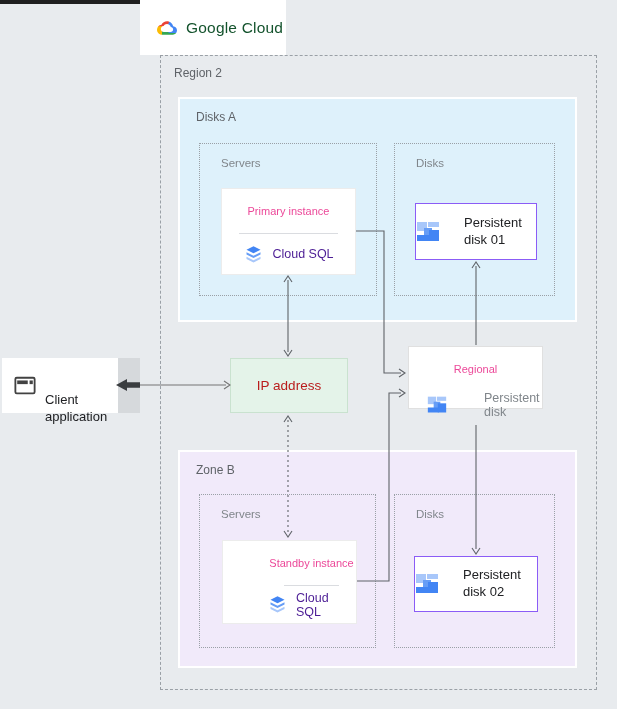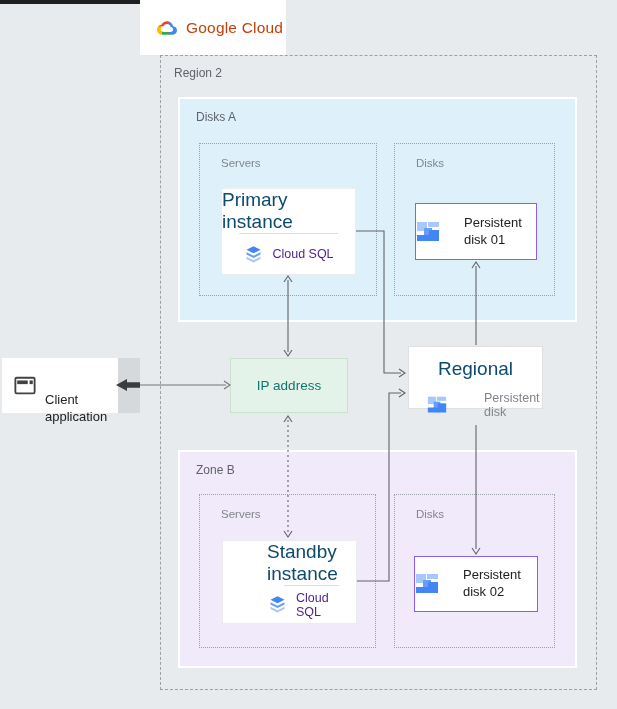--- a/index.html
+++ b/index.html
@@ -2,53 +2,53 @@
 <html><head>
 <meta charset="utf-8">
 <style>
   html,body{margin:0;padding:0;}
   body{font-family:"Liberation Sans","DejaVu Sans",sans-serif;background:#e8ebee;}
   .scene{position:relative;width:617px;height:709px;background:#e8ebee;overflow:hidden;}
   .abs{position:absolute;box-sizing:border-box;}
 
   .topbar{left:0;top:0;width:140px;height:4px;background:#1f1f1f;}
   .logo-panel{left:140px;top:0;width:146px;height:55px;background:#ffffff;display:flex;align-items:center;padding-left:15px;gap:7px;}
-  .logo-text{font-size:15.5px;color:#c2410c;letter-spacing:.2px;white-space:nowrap;text-align:center;}
+  .logo-text{font-size:15.5px;color:#14532d;letter-spacing:.2px;white-space:nowrap;text-align:center;}
 
   .region{left:160px;top:55px;width:437px;height:635px;border:1px dashed #9aa0a6;}
   .region-label{left:174px;top:66px;font-size:12px;color:#5f6368;}
 
   .zone{border:2px solid #ffffff;}
   .zone-a{left:178px;top:97px;width:399px;height:225px;background:#def1fb;}
   .zone-b{left:178px;top:450px;width:399px;height:218px;background:#f1eafa;}
   .zone-label{font-size:12px;color:#5f6368;position:absolute;left:16px;top:11px;}
 
   .group{border:1px dotted #9aa0a6;}
   .servers-a{left:199px;top:143px;width:178px;height:153px;}
   .disks-a{left:394px;top:143px;width:161px;height:153px;}
   .servers-b{left:199px;top:494px;width:177px;height:154px;}
   .disks-b{left:394px;top:494px;width:161px;height:154px;}
   .group-label{position:absolute;left:13px;top:13px;font-size:11.5px;color:#80868b;margin-left:8px;}
 
   .card{background:#ffffff;}
   .instance-card{width:135px;display:flex;flex-direction:column;border:1px solid #ececec;}
   .primary-card{left:221px;top:188px;height:87px;}
   .standby-card{left:222px;top:540px;height:84px;padding-left:44px;}
-  .card-title{flex:0 0 44px;display:flex;align-items:center;justify-content:center;font-size:19px;color:#0c4a6e;}
+  .card-title{flex:0 0 44px;display:flex;align-items:center;justify-content:center;font-size:11px;color:#ec4899;}
   .divider{height:1px;background:#dadce0;margin:0 17px;}
   .product-row{flex:1;display:flex;align-items:center;justify-content:center;gap:8px;}
   .product-label{font-size:12.5px;color:#4c1d95;}
 
   .disk-card{border:1px solid #8b5cf6;display:flex;align-items:center;justify-content:flex-start;gap:24px;}
   .disk1-card{left:415px;top:203px;width:122px;height:57px;}
   .disk2-card{left:414px;top:556px;width:124px;height:56px;}
   .disk-text{font-size:13px;color:#202124;line-height:1.3;}
 
   .ip-card{left:230px;top:358px;width:118px;height:55px;background:#e4f3e9;border:1px solid #c9e2cf;display:flex;align-items:center;justify-content:center;}
-  .ip-label{font-size:13.5px;color:#0f766e;}
+  .ip-label{font-size:13.5px;color:#b91c1c;}
 
   .regional-card{left:408px;top:346px;width:135px;height:63px;border:1px solid #e0e0e0;display:flex;flex-direction:column;}
   .regional-row{flex:1;display:flex;align-items:center;gap:9px;padding-left:18px;}
   .regional-sub{font-size:12.5px;color:#80868b;margin-left:28px;}
 
   .client-card{left:2px;top:358px;width:116px;height:55px;background:#ffffff;display:flex;align-items:center;gap:9px;padding-left:12px;}
   .client-text{font-size:13px;color:#202124;line-height:1.3;margin-top:46px;}
   .client-strip{left:118px;top:358px;width:22px;height:55px;background:#d6d9dc;}
 
   .connectors{left:0;top:0;width:617px;height:709px;pointer-events:none;}

